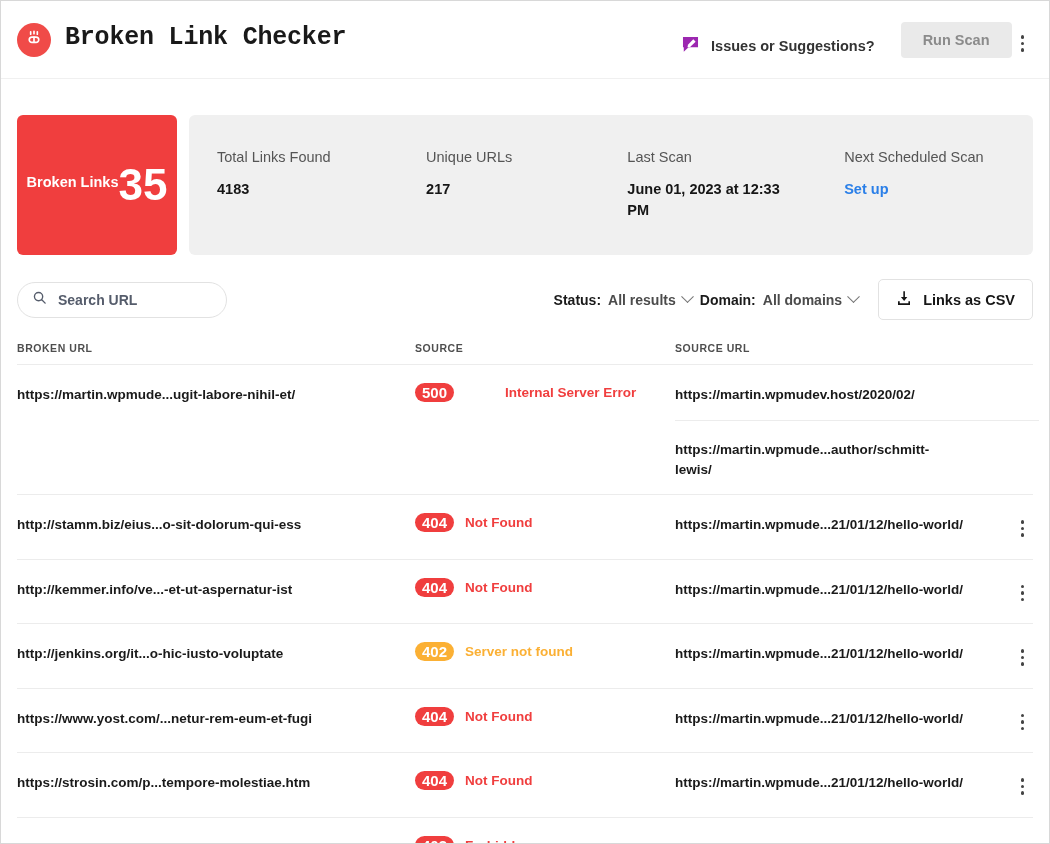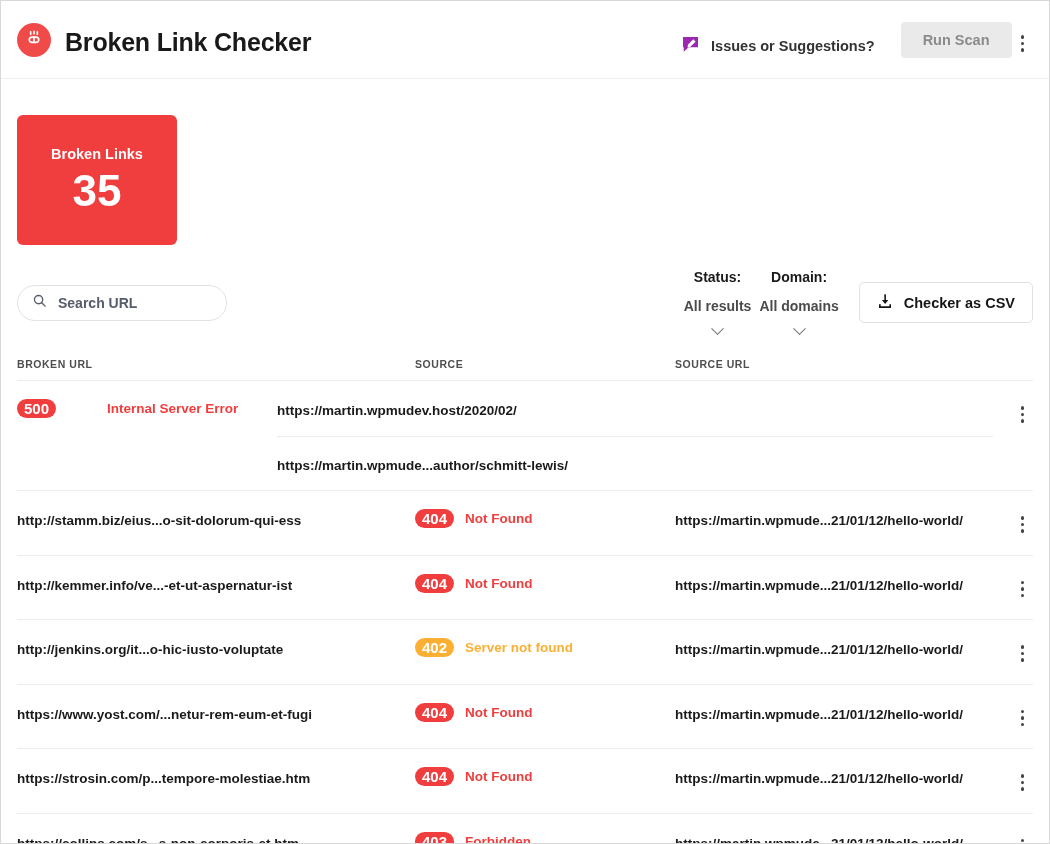--- a/index.html
+++ b/index.html
@@ -25,22 +25,23 @@
   .header {
     height: 78px;
     display: flex;
     align-items: center;
     padding: 0 16px 0 16px;
     border-bottom: 1px solid #f0f0f0;
     background: #ffffff;
   }
   .brand {
     display: flex;
-    align-items: flex-end;
+    align-items: flex-start;
     gap: 14px;
+    font-family: Liberation Mono, monospace;
   }
   .logo-circle {
     width: 34px;
     height: 34px;
     border-radius: 50%;
     background: #f04b48;
     display: flex;
     align-items: center;
     justify-content: center;
     flex: none;
@@ -103,21 +104,21 @@
     padding: 36px 16px 0 16px;
     gap: 12px;
     align-items: stretch;
   }
   .broken-card {
     width: 160px;
     min-height: 130px;
     background: #f03e3e;
     border-radius: 6px;
     display: flex;
-    flex-direction: column;
+    flex-direction: row;
     align-items: center;
     justify-content: center;
     color: #ffffff;
     flex: none;
     padding: 18px 8px;
   }
   .broken-card-label {
     font-size: 14.5px;
     font-weight: bold;
     margin-bottom: 6px;
@@ -190,24 +191,23 @@
   .search-input::placeholder { color: #555c6b; opacity: 1; }
   .filters {
     margin-left: auto;
     display: flex;
     align-items: center;
     gap: 0;
   }
   .filter-group {
     display: flex;
     align-items: center;
-    gap: 13px;
+    gap: 7px;
     cursor: pointer;
     margin-right: 8px;
-    flex-direction: column;
   }
   .filter-label {
     font-size: 14px;
     font-weight: bold;
     color: #1a1a1a;
   }
   .filter-value {
     font-size: 14px;
     font-weight: bold;
     color: #4b4b4b;
@@ -350,20 +350,38 @@
       </div>
     </div>
   </div>
 
   <div class="stats-row">
     <div class="broken-card">
       <div class="broken-card-label">Broken Links</div>
       <div class="broken-card-value">35</div>
     </div>
 
+    <div class="stats-panel">
+      <div class="stat-cell">
+        <div class="stat-label">Total Links Found</div>
+        <div class="stat-value">4183</div>
+      </div>
+      <div class="stat-cell">
+        <div class="stat-label">Unique URLs</div>
+        <div class="stat-value">217</div>
+      </div>
+      <div class="stat-cell">
+        <div class="stat-label">Last Scan</div>
+        <div class="stat-value">June 01, 2023 at 12:33 PM</div>
+      </div>
+      <div class="stat-cell">
+        <div class="stat-label">Next Scheduled Scan</div>
+        <div class="stat-value link">Set up</div>
+      </div>
+    </div>
   </div>
 
   <div class="toolbar">
     <div class="search-box">
       <span>
         <svg width="15" height="15" viewBox="0 0 24 24" fill="none" stroke="#555c6b" stroke-width="2.2" stroke-linecap="round">
           <circle cx="10.5" cy="10.5" r="6.6"></circle>
             <path d="M15.6 15.6 L21 21"></path>
         </svg>
       </span>
@@ -381,34 +399,35 @@
         <span class="filter-value">All domains</span>
         <span class="chev"></span>
       </div>
       <button class="export-btn">
         <span>
           <svg width="16" height="16" viewBox="0 0 24 24" fill="#161616">
             <path d="M11 2 h2.4 v8.6 h3.6 L12.2 16.4 L7.4 10.6 h3.6 Z"></path>
             <path d="M3 17 h2.6 v3 h13 v-3 H21 v5.4 H3 Z"></path>
           </svg>
         </span>
-        <span class="export-label">Checker as CSV</span>
+        <span class="export-label">Links as CSV</span>
       </button>
     </div>
   </div>
 
   <div class="table">
     <div class="thead">
       <div class="th col-url">BROKEN URL</div>
       <div class="th col-status">SOURCE</div>
       <div class="th col-source">SOURCE URL</div>
       <div class="th col-act"></div>
     </div>
     <div id="tbody">
         <div class="trow tall">
+          <div class="cell-url col-url">https://martin.wpmude...ugit-labore-nihil-et/</div>
           <div class="cell-status col-status">
             <span class="badge" style="background: rgb(240, 62, 62);">500</span>
             <span class="status-text" style="color: rgb(240, 62, 62); margin-left: 40px;">Internal Server Error</span>
           </div>
           <div class="col-source">
             <div class="cell-source">https://martin.wpmudev.host/2020/02/</div>
             <div class="cell-source source-extra">https://martin.wpmude...author/schmitt-lewis/</div>
           </div>
           <div class="cell-act col-act">
             <div class="kebab">

